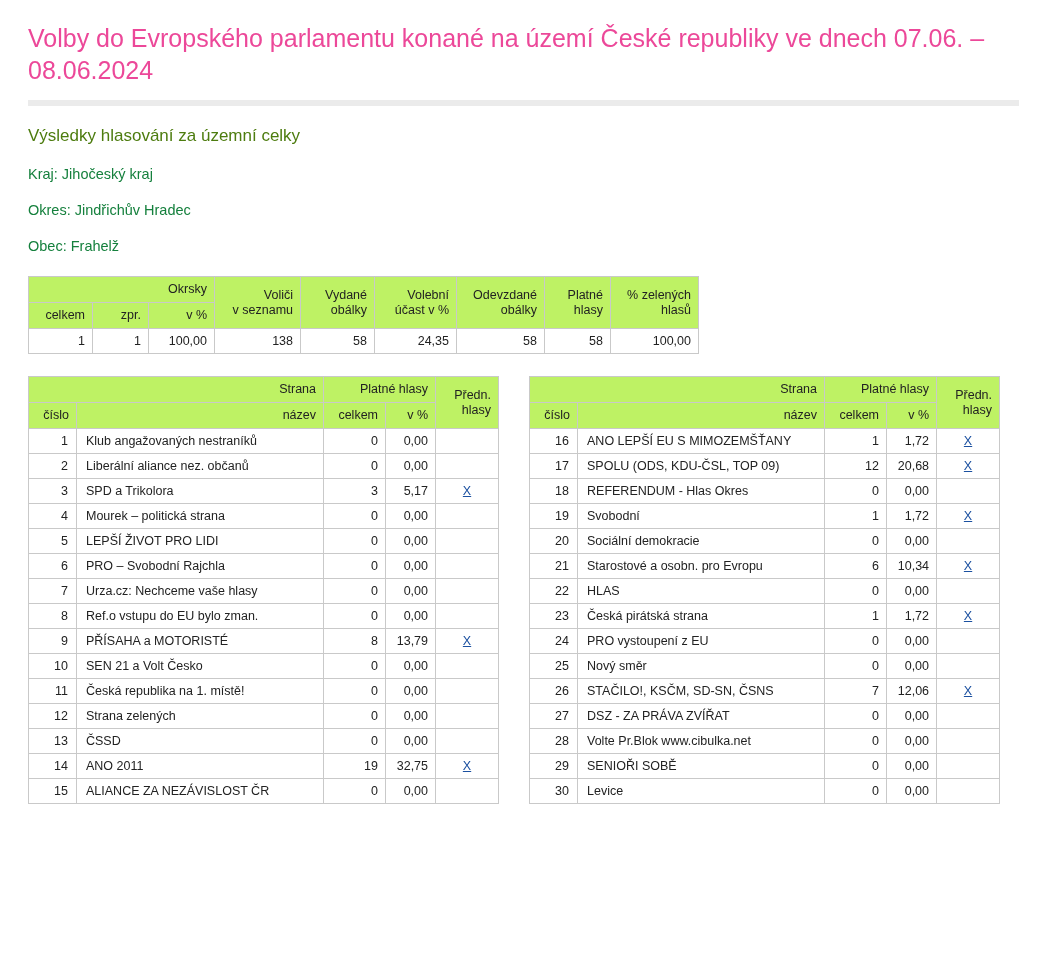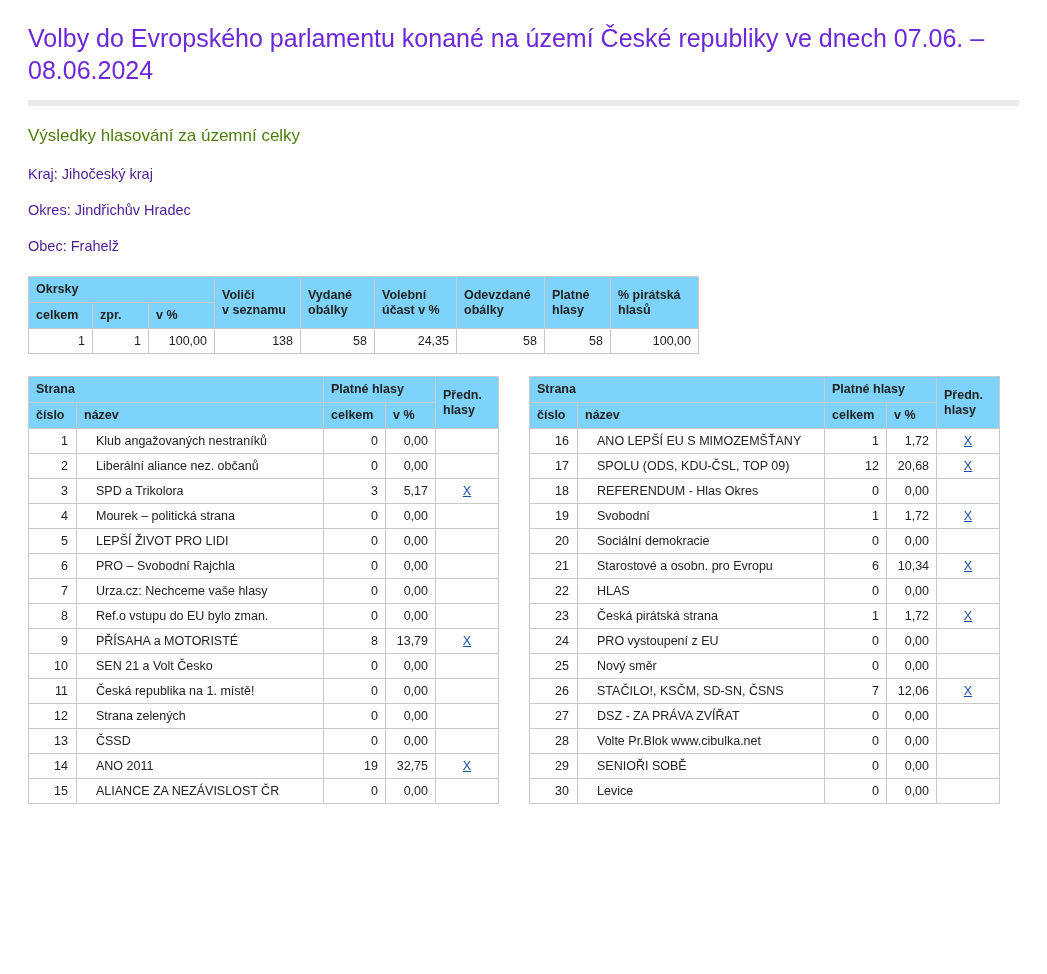--- a/index.html
+++ b/index.html
@@ -10,60 +10,60 @@
     font-family: "Liberation Sans", sans-serif;
   }
   .page {
     width: 1047px;
     min-height: 974px;
     position: relative;
     padding: 0;
     background: #fff;
   }
   .title {
-    color: #6d28d9;
+    color: #ec4899;
     font-size: 25px;
     line-height: 1.28;
     font-weight: normal;
     margin: 22px 28px 0 28px;
     max-width: 960px;
   }
   .hrule {
     height: 6px;
     background: #ebebeb;
     margin: 14px 28px 0 28px;
     border: none;
   }
   .subtitle {
     font-size: 17px;
     color: #4d7c0f;
     margin: 20px 28px 0 28px;
   }
   .meta {
     font-size: 14.5px;
-    color: #4c1d95;
+    color: #15803d;
     margin: 20px 28px 0 28px;
   }
   .tables-wrap { margin: 22px 28px 0 28px; }
 
   table {
     border-collapse: collapse;
     background: #fff;
   }
   table.summary { margin: 0; }
   th, td {
     border: 1px solid #c9c9c9;
     font-size: 12.5px;
     color: #222;
     padding: 5px 7px;
   }
   th {
-    background: #7dd3fc;
-    font-weight: bold;
-    text-align: left;
+    background: #bef264;
+    font-weight: normal;
+    text-align: right;
     line-height: 1.2;
   }
   td { background: #fff; }
   td.num { text-align: right; }
 
   
   .summary th.okrsky-group { }
   .summary td, .summary th { white-space: nowrap; }
   .summary .c1 { width: 64px; }
   .summary .c2 { width: 56px; }
@@ -80,21 +80,21 @@
     gap: 30px;
     margin: 22px 28px 0 28px;
   }
   table.parties { width: 470px; table-layout: fixed; }
   table.parties col.cislo { width: 48px; }
   table.parties col.nazev { width: 247px; }
   table.parties col.celkem { width: 62px; }
   table.parties col.proc { width: 50px; }
   table.parties col.predn { width: 63px; }
   table.parties td { height: 22px; }
-  table.parties td.nazev { text-align: left; padding-left: 19px; }
+  table.parties td.nazev { text-align: left; padding-left: 9px; }
   table.parties td.cislo { text-align: right; padding-right: 8px; }
   table.parties td.predn { text-align: center; }
   table.parties td.predn a {
     color: #1b50a0;
     text-decoration: underline;
     font-size: 12.5px;
   }
 </style>
 </head>
 <body>
@@ -130,21 +130,21 @@
           </th>
           <th rowspan="2" class="c7">
             <span>Odevzdané</span><br>
             <span>obálky</span>
           </th>
           <th rowspan="2" class="c8">
             <span>Platné</span><br>
             <span>hlasy</span>
           </th>
           <th rowspan="2" class="c9">
-            <span>% pirátská</span><br>
+            <span>% zelených</span><br>
             <span>hlasů</span>
           </th>
         </tr>
         <tr>
           <th class="c1">celkem</th>
           <th class="c2">zpr.</th>
           <th class="c3">v %</th>
         </tr>
       </thead>
       <tbody>

